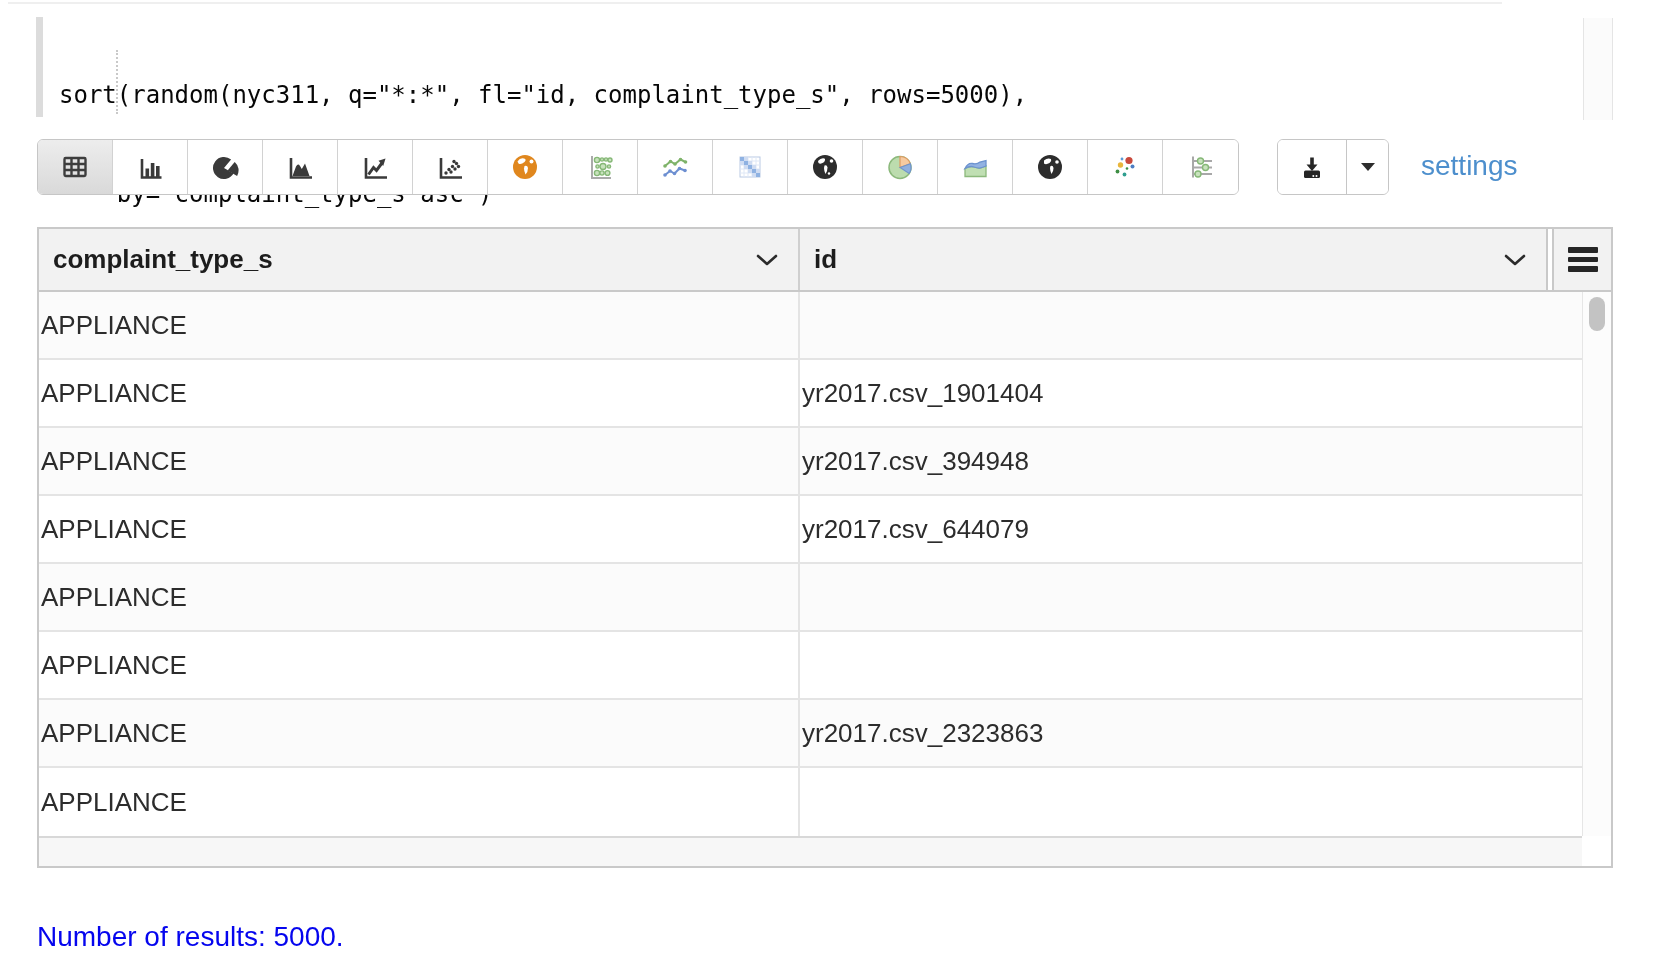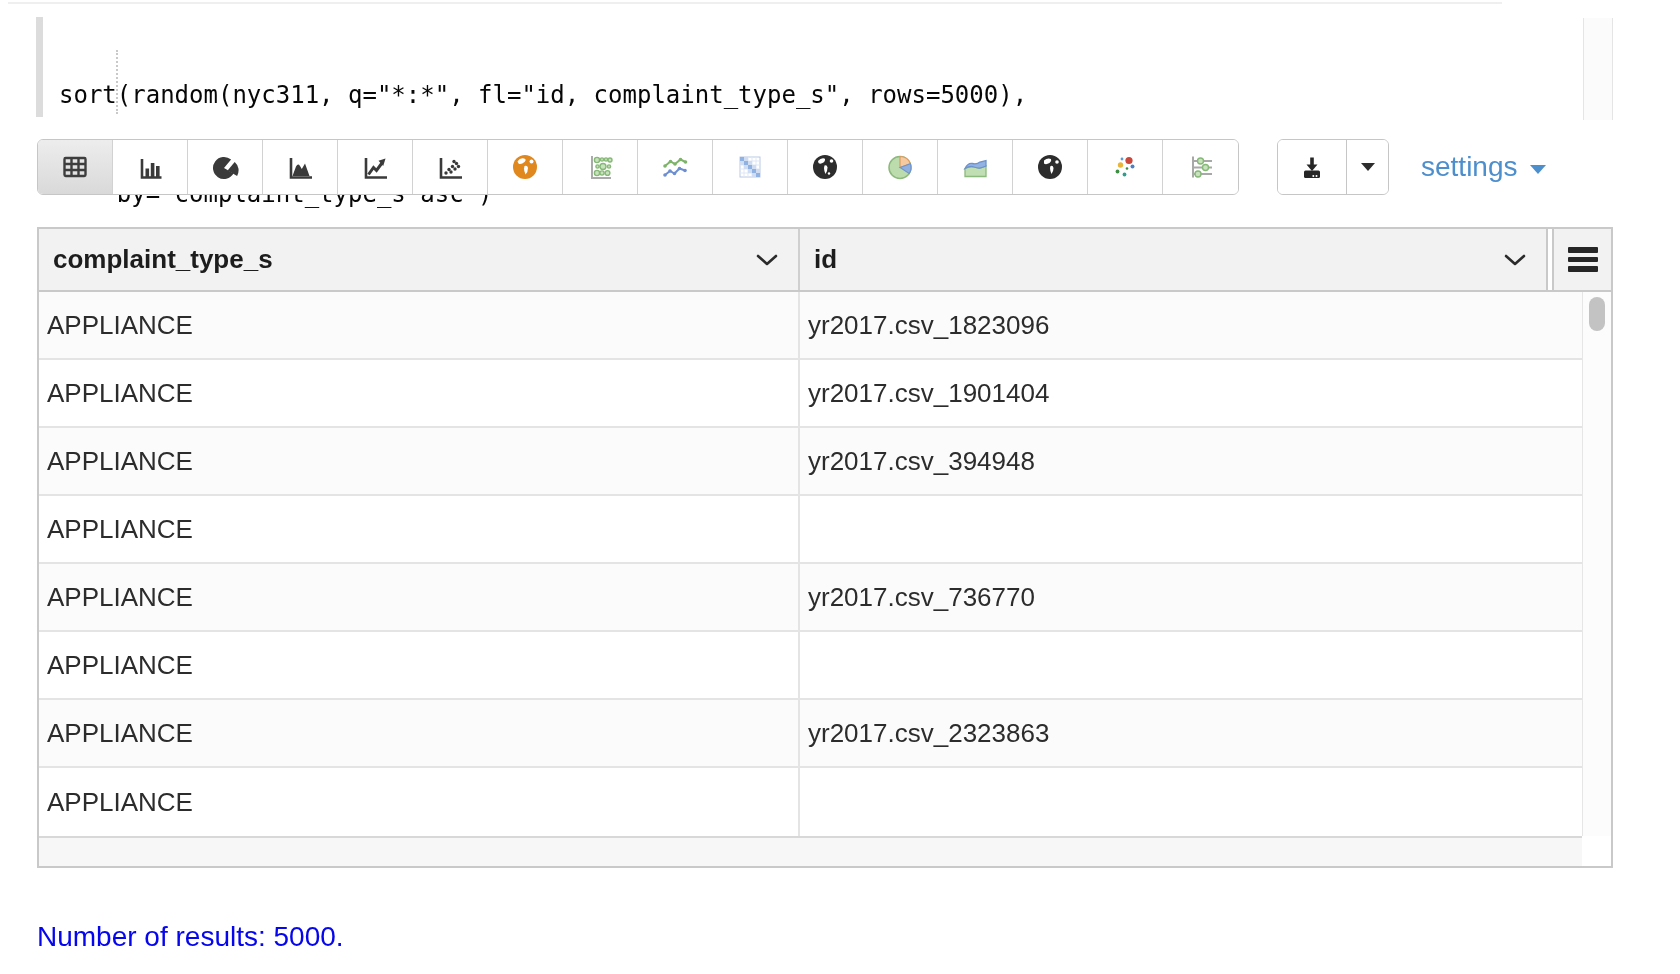--- a/index.html
+++ b/index.html
@@ -35,21 +35,21 @@
   .viz-btn.selected{background:linear-gradient(180deg,#ededed,#d9d9d9);}
   .download-group{
     position:absolute;left:1277px;top:139px;height:54px;
     display:flex;border:1px solid #c6c6c6;border-radius:6px;background:#fff;overflow:hidden;
   }
   .dl-btn{width:69px;height:100%;box-sizing:border-box;border-right:1px solid #c6c6c6;display:flex;align-items:center;justify-content:center;cursor:pointer;background:#fff;}
   .dl-caret-btn{width:41px;height:100%;display:flex;align-items:center;justify-content:center;cursor:pointer;background:#fff;}
   .settings-btn{
     position:absolute;left:1421px;top:150px;height:34px;
     display:inline-flex;align-items:center;gap:11px;cursor:pointer;
-    font-size:28px;color:#4d8fcd;
+    font-size:28px;color:#4d8fcd;flex-direction:column;
   }
   .settings-btn svg{margin-top:5px;}
 
   
   .result-table{
     position:absolute;left:37px;top:227px;
     width:1572px;height:637px;
     border:2px solid #c9c9c9;background:#fff;
   }
   .thead{display:flex;height:63px;box-sizing:border-box;border-bottom:2px solid #c9c9c9;}
@@ -63,21 +63,21 @@
   .th-id{width:748px;border-right:2px solid #c9c9c9;}
   .th-menu{
     margin-left:4px;border-left:2px solid #c9c9c9;flex:1;
     background:#f2f2f2;display:flex;align-items:center;justify-content:center;cursor:pointer;
   }
   .tr{display:flex;height:68px;box-sizing:border-box;border-bottom:2px solid #e4e4e4;background:#fff;}
   .tr:nth-child(odd){background:#fbfbfb;}
   .tr:last-child{border-bottom:none;}
   .td{
     box-sizing:border-box;display:flex;align-items:center;
-    padding-left:8px;font-size:26px;color:#2c2c2c;
+    padding-left:2px;font-size:26px;color:#2c2c2c;
   }
   .td-complaint{width:761px;border-right:2px solid #e4e4e4;}
   .td-id{width:782px;}
   .vscroll{
     position:absolute;left:1543px;top:63px;width:29px;height:544px;
     box-sizing:border-box;background:#fcfcfc;border-left:1px solid #e6e6e6;
   }
   .vscroll-thumb{position:absolute;left:6px;top:5px;width:16px;height:34px;border-radius:9px;background:#c3c3c3;}
   .hscroll-strip{
     position:absolute;left:0;top:607px;width:1543px;height:30px;
@@ -333,36 +333,35 @@
           <span></span>
           <span></span>
           <span></span>
         </div>
     </div>
   </div>
 
   <div class="tbody">
     <div class="tr">
       <div class="td td-complaint">APPLIANCE</div>
-      <div class="td td-id">yr2017.csv_1823096</div>
     </div>
     <div class="tr">
       <div class="td td-complaint">APPLIANCE</div>
       <div class="td td-id">yr2017.csv_1901404</div>
     </div>
     <div class="tr">
       <div class="td td-complaint">APPLIANCE</div>
       <div class="td td-id">yr2017.csv_394948</div>
     </div>
     <div class="tr">
       <div class="td td-complaint">APPLIANCE</div>
-    </div>
-    <div class="tr">
-      <div class="td td-complaint">APPLIANCE</div>
-      <div class="td td-id">yr2017.csv_736770</div>
+      <div class="td td-id">yr2017.csv_644079</div>
+    </div>
+    <div class="tr">
+      <div class="td td-complaint">APPLIANCE</div>
     </div>
     <div class="tr">
       <div class="td td-complaint">APPLIANCE</div>
     </div>
     <div class="tr">
       <div class="td td-complaint">APPLIANCE</div>
       <div class="td td-id">yr2017.csv_2323863</div>
     </div>
     <div class="tr">
       <div class="td td-complaint">APPLIANCE</div>

